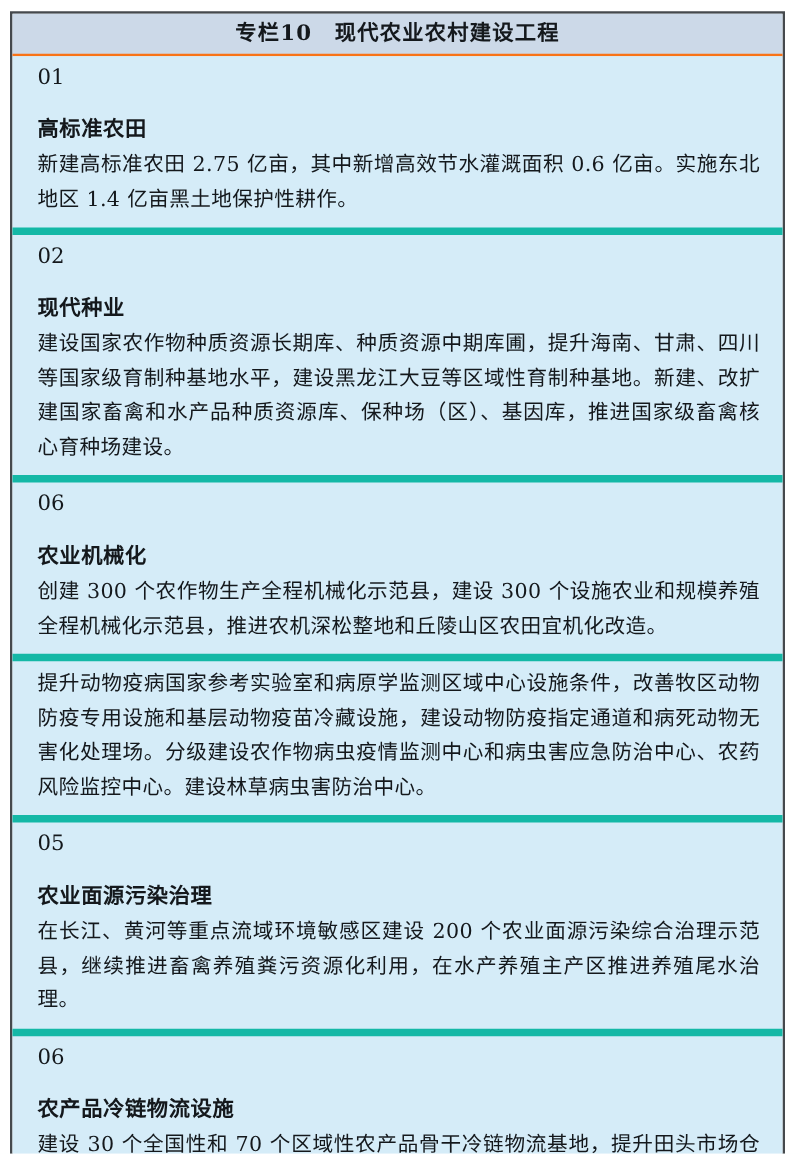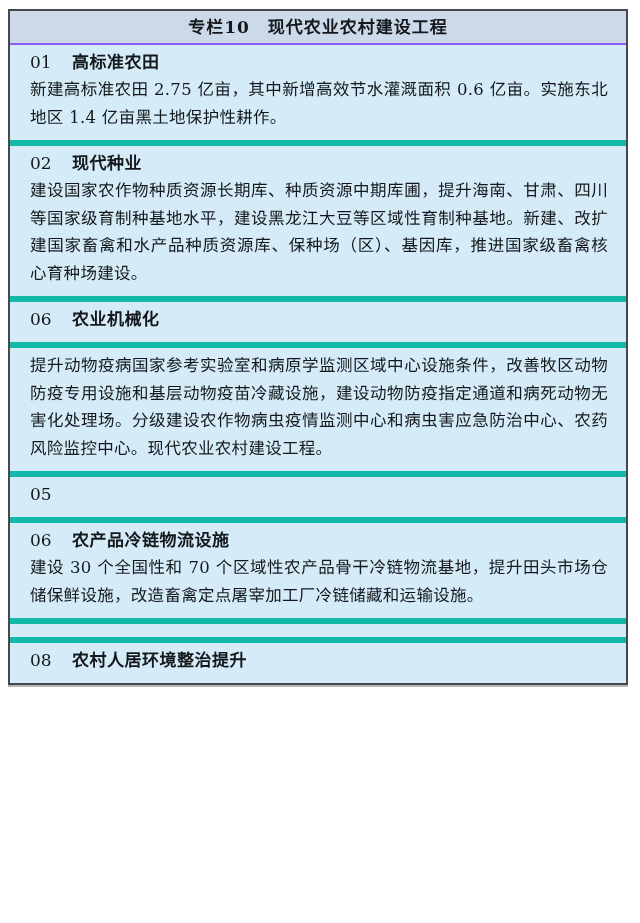--- a/index.html
+++ b/index.html
@@ -19,21 +19,21 @@
     position: absolute;
     left: 8px;
     top: 9px;
     width: 620px;
     border: 2px solid #45494d;
     box-shadow: 0 2px 0 rgba(90,95,100,0.45);
     box-sizing: border-box;
   }
   .title-band {
     background: #ccd9e8;
-    border-bottom: 2px solid #8b5cf6;
+    border-bottom: 2px solid #f97316;
     height: 32px;
     line-height: 32px;
     text-align: center;
     font-weight: bold;
     font-size: 17px;
     color: #14181c;
     letter-spacing: 1px;
   }
   .rows {
     background: #d5ecf8;
@@ -44,20 +44,21 @@
   }
   .row:first-child {
     border-top: none;
   }
   .row-head {
     display: flex;
     align-items: baseline;
     font-size: 17px;
     line-height: 27px;
     color: #14181c;
+    flex-direction: column;
   }
   .row-number {
     width: 42px;
     flex: 0 0 42px;
     font-weight: normal;
     font-family: "DejaVu Serif", "Liberation Serif", serif;
   }
   .row-heading {
     font-weight: bold;
     letter-spacing: 0.5px;
@@ -95,30 +96,33 @@
       <span class="row-heading">现代种业</span>
     </div>
     <div class="row-body">建设国家农作物种质资源长期库、种质资源中期库圃，提升海南、甘肃、四川等国家级育制种基地水平，建设黑龙江大豆等区域性育制种基地。新建、改扩建国家畜禽和水产品种质资源库、保种场（区）、基因库，推进国家级畜禽核心育种场建设。</div>
   </div>
 
   <div class="row">
     <div class="row-head">
       <span class="row-number">06</span>
       <span class="row-heading">农业机械化</span>
     </div>
+    <div class="row-body">创建 300 个农作物生产全程机械化示范县，建设 300 个设施农业和规模养殖全程机械化示范县，推进农机深松整地和丘陵山区农田宜机化改造。</div>
   </div>
 
   <div class="row">
-    <div class="row-body">提升动物疫病国家参考实验室和病原学监测区域中心设施条件，改善牧区动物防疫专用设施和基层动物疫苗冷藏设施，建设动物防疫指定通道和病死动物无害化处理场。分级建设农作物病虫疫情监测中心和病虫害应急防治中心、农药风险监控中心。现代农业农村建设工程。</div>
+    <div class="row-body">提升动物疫病国家参考实验室和病原学监测区域中心设施条件，改善牧区动物防疫专用设施和基层动物疫苗冷藏设施，建设动物防疫指定通道和病死动物无害化处理场。分级建设农作物病虫疫情监测中心和病虫害应急防治中心、农药风险监控中心。建设林草病虫害防治中心。</div>
   </div>
 
   <div class="row">
     <div class="row-head">
       <span class="row-number">05</span>
+      <span class="row-heading">农业面源污染治理</span>
     </div>
+    <div class="row-body">在长江、黄河等重点流域环境敏感区建设 200 个农业面源污染综合治理示范县，继续推进畜禽养殖粪污资源化利用，在水产养殖主产区推进养殖尾水治理。</div>
   </div>
 
   <div class="row">
     <div class="row-head">
       <span class="row-number">06</span>
       <span class="row-heading">农产品冷链物流设施</span>
     </div>
     <div class="row-body">建设 30 个全国性和 70 个区域性农产品骨干冷链物流基地，提升田头市场仓储保鲜设施，改造畜禽定点屠宰加工厂冷链储藏和运输设施。</div>
   </div>
 

